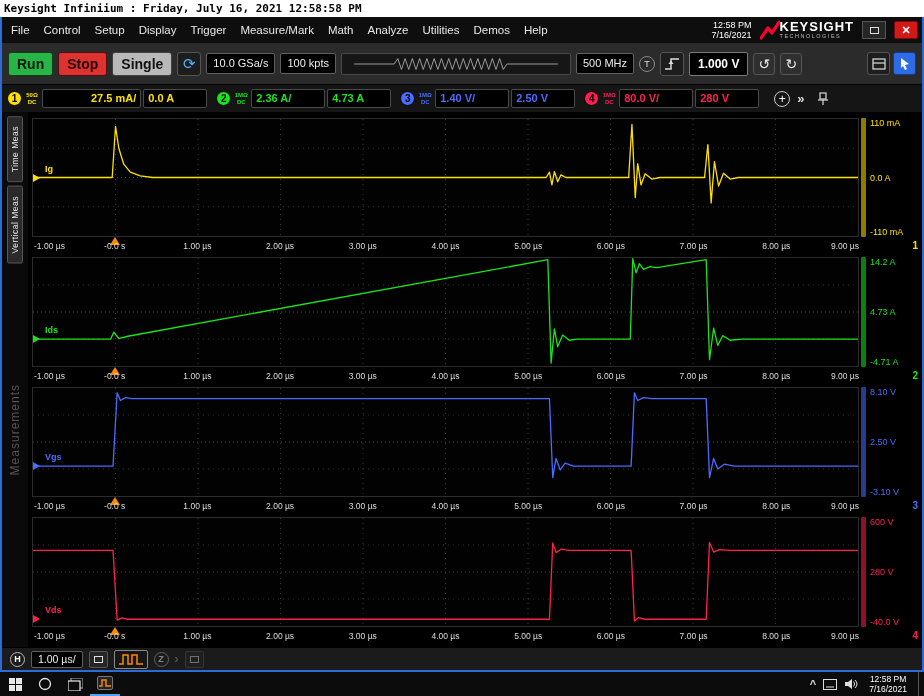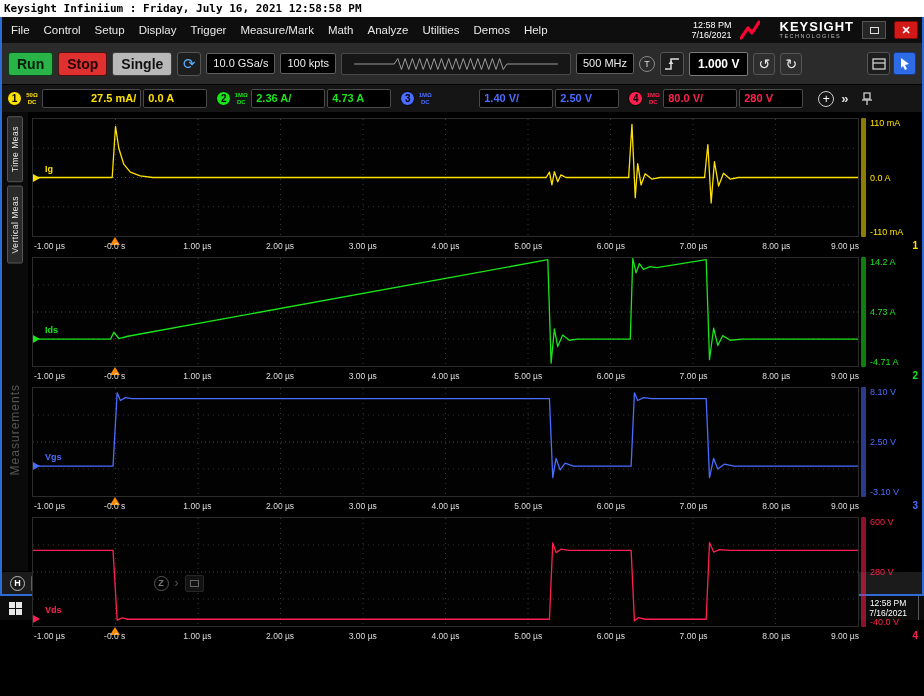--- a/index.html
+++ b/index.html
@@ -1,35 +1,35 @@
 <!DOCTYPE html>
 <html><head>
 <meta charset="utf-8">
 <style>
   * { box-sizing: border-box; margin: 0; padding: 0; }
   html,body { width:924px; height:696px; overflow:hidden; background:#000;
     font-family:"Liberation Sans", sans-serif; }
-  .screen { width:924px; height:620px; display:flex; flex-direction:column; background:#000; }
+  .screen { width:924px; height:696px; display:flex; flex-direction:column; background:#000; }
 
   
   .titlebar { height:17px; background:#ffffff; color:#000;
     font-family:"DejaVu Sans Mono", monospace; font-size:11px; font-weight:bold;
     display:flex; align-items:center; padding-left:4px; flex:0 0 auto; }
 
   .window { flex:1 1 auto; display:flex; flex-direction:column; border-left:2px solid #2e6bd6;
     border-right:2px solid #2e6bd6; border-bottom:2px solid #2e6bd6; min-height:0; }
 
   
   .menubar { height:26px; flex:0 0 auto; background:#0e0e0e; display:flex; align-items:center;
     color:#e8e8e8; font-size:11.5px; padding:0 2px; }
   .menu-items { display:flex; align-items:center; }
   .menu-item { padding:4px 7px; cursor:default; }
   .menu-right { margin-left:auto; display:flex; align-items:center; gap:8px; }
   .menu-clock { font-size:9px; text-align:right; line-height:1.15; color:#fff; }
-  .brand { display:flex; align-items:center; gap:20px; }
+  .brand { display:flex; align-items:center; gap:0; }
   .brand-name { font-size:13px; font-weight:bold; letter-spacing:1px; color:#fff; line-height:1; }
   .brand-sub { font-size:5.5px; letter-spacing:1.5px; color:#bbb; line-height:1.2; }
   .win-btn { width:24px; height:18px; display:flex; align-items:center; justify-content:center;
     font-size:11px; font-weight:bold; cursor:default; }
   .win-btn.min { background:#262626; border:1px solid #555; }
   .minbox { width:9px; height:7px; border:1.5px solid #ddd; display:block; }
   .win-btn.close { background:#d31818; color:#fff; border:1px solid #7d0b0b; border-radius:2px; margin-right:2px; }
 
   
   .toolbar { height:42px; flex:0 0 auto; background:#2b2b2b; border-bottom:1px solid #000;
@@ -236,21 +236,21 @@
         </span>
         <span class="chval scale" style="color: rgb(26, 229, 26);">2.36 A/</span>
         <span class="chval" style="color: rgb(26, 229, 26);">4.73 A</span>
       </span>
       <span class="ch">
         <span class="chbadge" style="background: rgb(74, 108, 255);">3</span>
         <span class="chcoup" style="color: rgb(74, 108, 255);">
           <span>1MΩ</span>
           <span>DC</span>
         </span>
-        <span class="chval scale" style="color: rgb(74, 108, 255); margin-left: 44px;">1.40 V/</span>
+        <span class="chval scale" style="color: rgb(74, 108, 255);">1.40 V/</span>
         <span class="chval" style="color: rgb(74, 108, 255);">2.50 V</span>
       </span>
       <span class="ch">
         <span class="chbadge" style="background: rgb(255, 32, 80);">4</span>
         <span class="chcoup" style="color: rgb(255, 32, 80);">
           <span>1MΩ</span>
           <span>DC</span>
         </span>
         <span class="chval scale" style="color: rgb(255, 32, 80);">80.0 V/</span>
         <span class="chval" style="color: rgb(255, 32, 80);">280 V</span>

